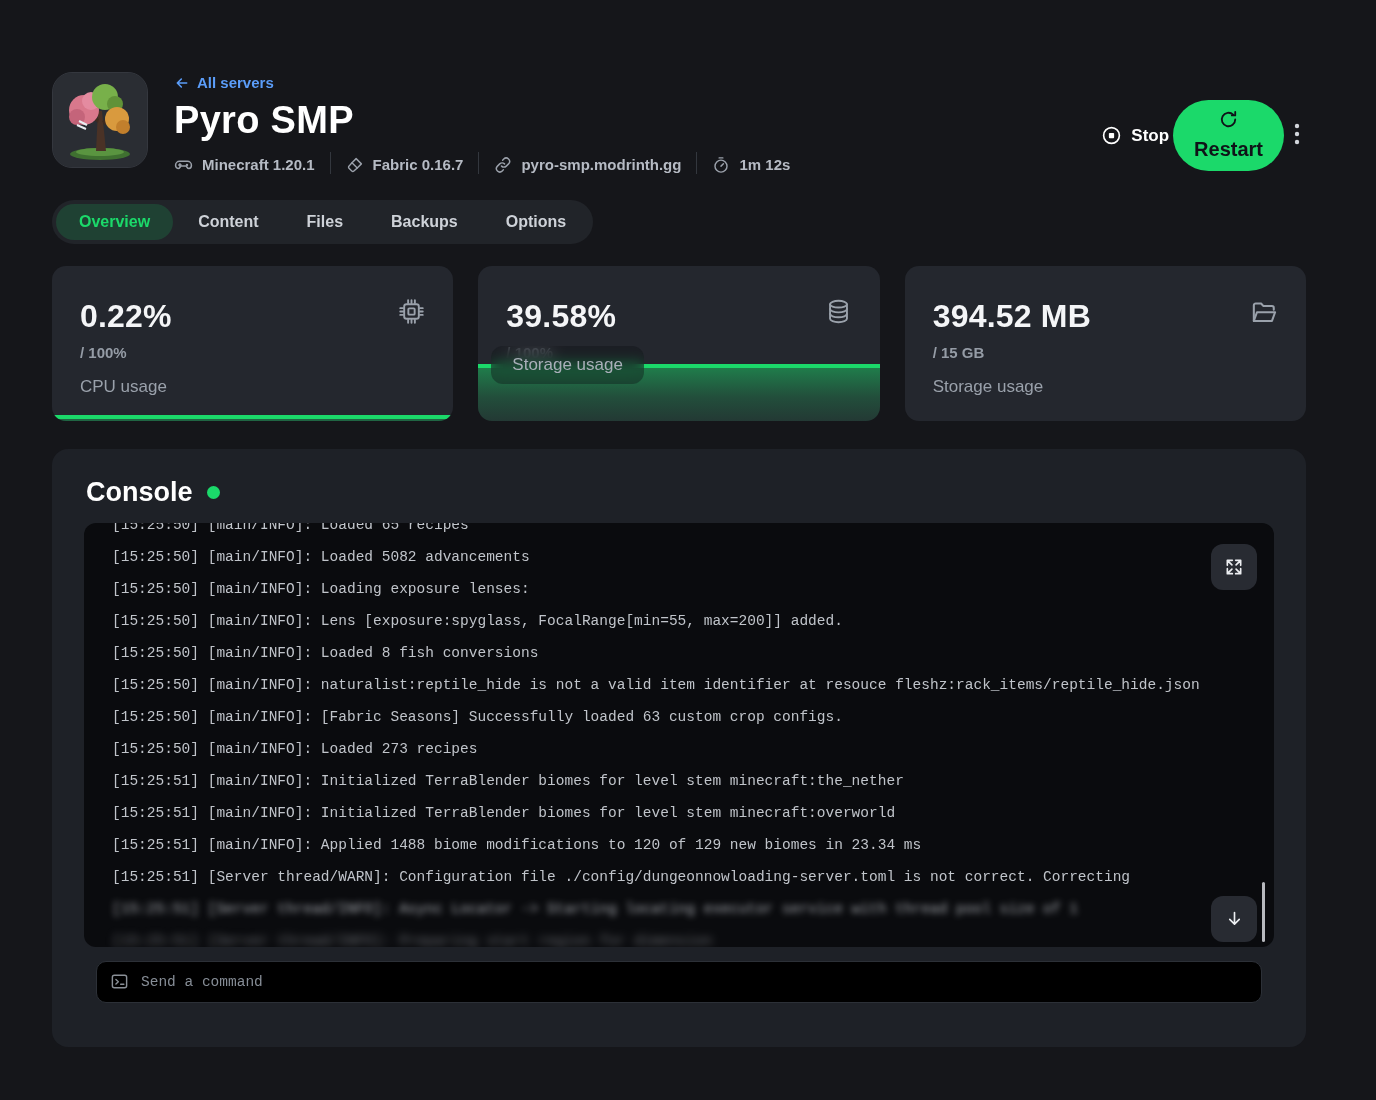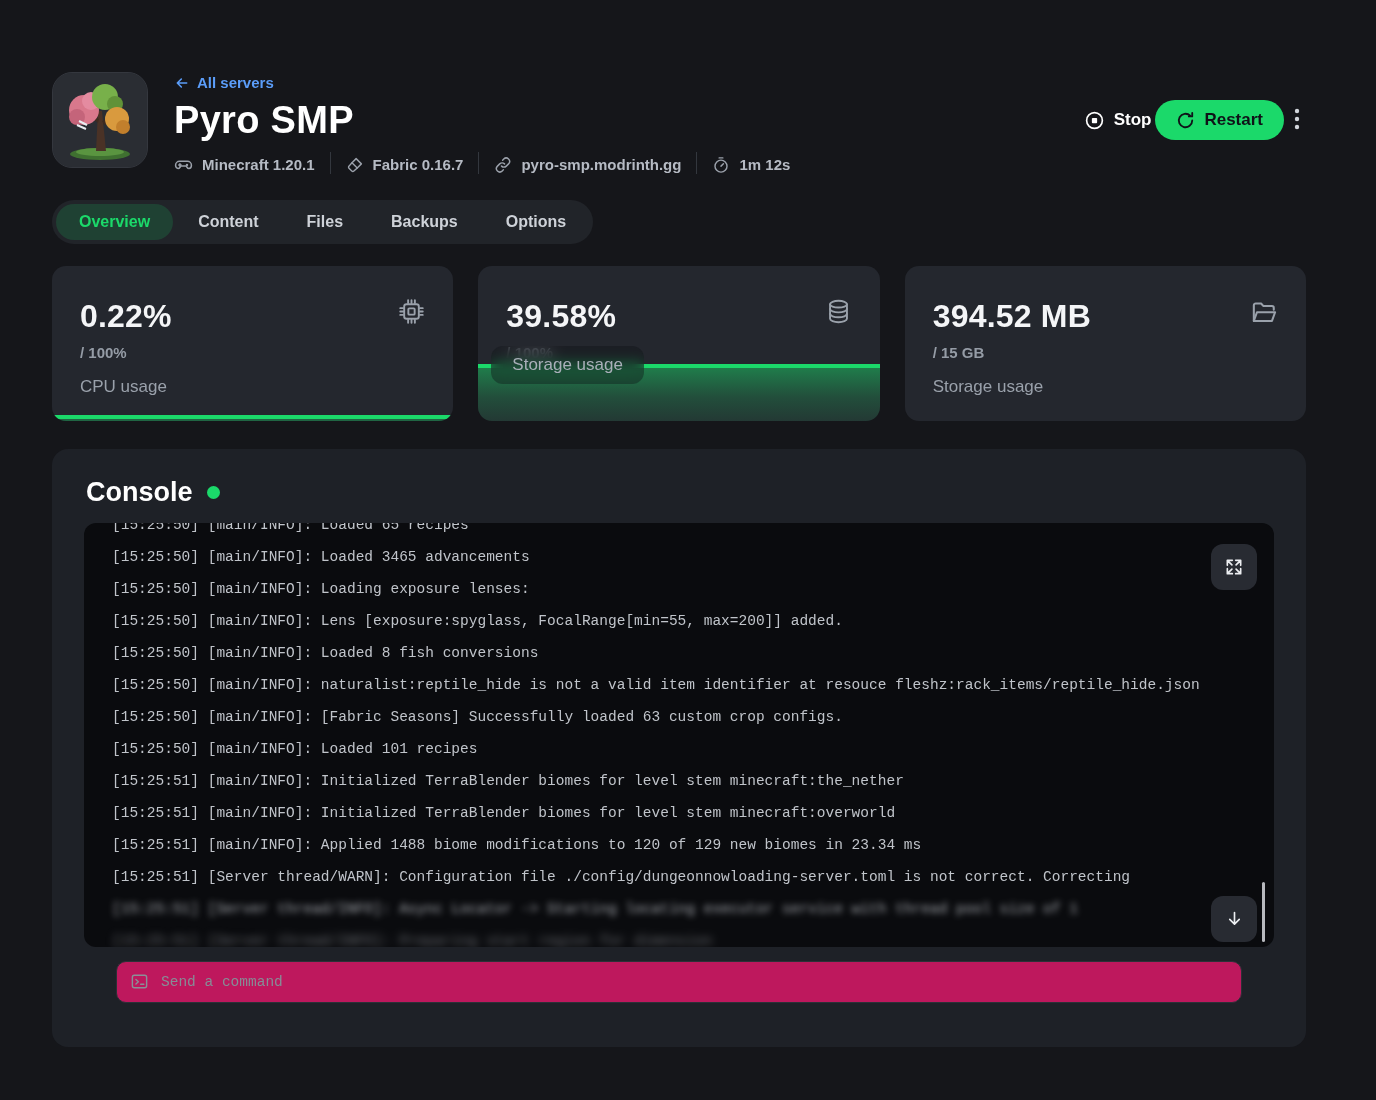--- a/index.html
+++ b/index.html
@@ -27,22 +27,22 @@
   .meta-item { display:flex; align-items:center; gap:9px; }
   .meta-item svg { color:#9ba1ab; }
   .meta-sep { width:1px; height:22px; background:#33373e; }
   .actions { position:absolute; right:0; top:28px; display:flex; align-items:center; gap:4px; }
   .stop-btn {
     display:flex; align-items:center; gap:9px; background:none; border:none; cursor:pointer;
     color:#ffffff; font-family:inherit; font-size:17px; font-weight:700;
   }
   .restart-btn {
     display:flex; align-items:center; gap:9px; cursor:pointer; border:none;
-    background:#1bd96a; color:#0f1318; font-family:inherit; font-size:17px; font-weight:700;
-    border-radius:999px; padding:10px 21px;
+    background:#1bd96a; color:#0f1318; font-family:inherit; font-size:20px; font-weight:700;
+    border-radius:999px; padding:10px 21px;flex-direction:column;
   }
   .kebab-btn { background:none; border:none; cursor:pointer; color:#d2d6dc; padding:4px 6px; }
 
   
   .tabs {
     margin-top:26px; display:inline-flex; align-items:center;
     background:#212429; border-radius:999px; padding:4px; gap:2px;
   }
   .tab {
     border:none; background:none; cursor:pointer; font-family:inherit;
@@ -101,22 +101,22 @@
     background:#282b32; border:none; cursor:pointer; color:#eceef1;
     display:flex; align-items:center; justify-content:center;
   }
   .expand-btn { top:21px; }
   .scrolldown-btn { bottom:5px; }
   .scrollbar-thumb {
     position:absolute; right:9px; bottom:5px; width:3px; height:60px;
     border-radius:2px; background:#caccd2; opacity:.9; cursor:pointer;
   }
   .command-row {
-    margin:14px 32px 0; height:42px; border:1px solid #2c3037; border-radius:10px;
-    background:#be185d; display:flex; align-items:center; gap:12px; padding:0 13px;
+    margin:14px 12px 0; height:42px; border:1px solid #2c3037; border-radius:10px;
+    background:#000000; display:flex; align-items:center; gap:12px; padding:0 13px;
   }
   .command-row svg { color:#8a9097; flex:none; }
   .command-input {
     flex:1; background:none; border:none; outline:none; color:#d0d4da;
     font-family:"Liberation Mono", monospace; font-size:14.5px;
   }
   .command-input::placeholder { color:#868d96; }
 </style>
 </head>
 <body>
@@ -277,27 +277,27 @@
   
   <div class="console-card">
     <div class="console-titlerow">
       <span class="console-title">Console</span>
       <span class="status-dot"></span>
     </div>
 
     <div class="log-area">
       <div class="log-lines">
         <div class="log-line">[15:25:50] [main/INFO]: Loaded 65 recipes</div>
-        <div class="log-line">[15:25:50] [main/INFO]: Loaded 3465 advancements</div>
+        <div class="log-line">[15:25:50] [main/INFO]: Loaded 5082 advancements</div>
         <div class="log-line">[15:25:50] [main/INFO]: Loading exposure lenses:</div>
         <div class="log-line">[15:25:50] [main/INFO]: Lens [exposure:spyglass, FocalRange[min=55, max=200]] added.</div>
         <div class="log-line">[15:25:50] [main/INFO]: Loaded 8 fish conversions</div>
         <div class="log-line">[15:25:50] [main/INFO]: naturalist:reptile_hide is not a valid item identifier at resouce fleshz:rack_items/reptile_hide.json</div>
         <div class="log-line">[15:25:50] [main/INFO]: [Fabric Seasons] Successfully loaded 63 custom crop configs.</div>
-        <div class="log-line">[15:25:50] [main/INFO]: Loaded 101 recipes</div>
+        <div class="log-line">[15:25:50] [main/INFO]: Loaded 273 recipes</div>
         <div class="log-line">[15:25:51] [main/INFO]: Initialized TerraBlender biomes for level stem minecraft:the_nether</div>
         <div class="log-line">[15:25:51] [main/INFO]: Initialized TerraBlender biomes for level stem minecraft:overworld</div>
         <div class="log-line">[15:25:51] [main/INFO]: Applied 1488 biome modifications to 120 of 129 new biomes in 23.34 ms</div>
         <div class="log-line">[15:25:51] [Server thread/WARN]: Configuration file ./config/dungeonnowloading-server.toml is not correct. Correcting</div>
         <div class="log-line blur-1">[15:25:51] [Server thread/INFO]: Async Locator -&gt; Starting locating executor service with thread pool size of 1</div>
         <div class="log-line blur-2">[15:25:51] [Server thread/INFO]: Preparing start region for dimension</div>
       </div>
 
       <button class="sq-btn expand-btn">
         <svg width="20" height="20" viewBox="0 0 24 24" fill="none" stroke="currentColor" stroke-width="2" stroke-linecap="round" stroke-linejoin="round">

